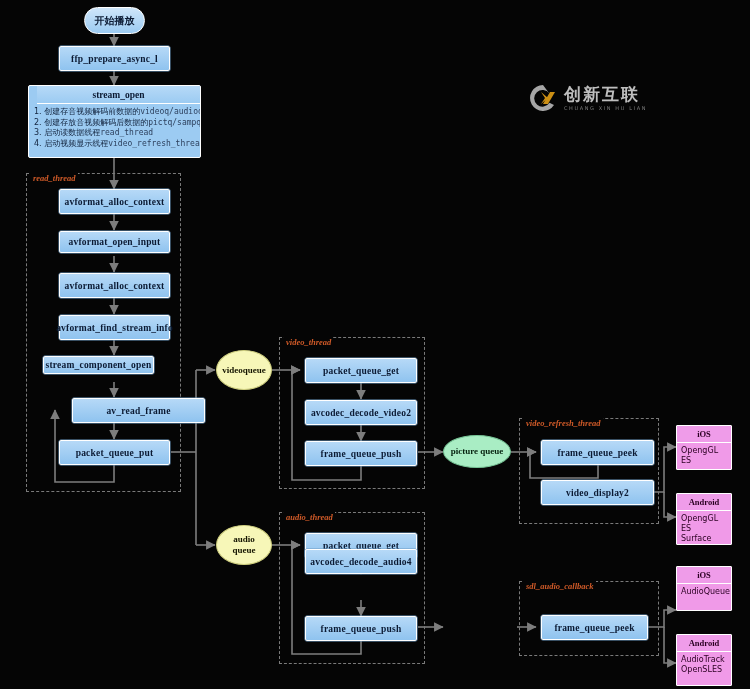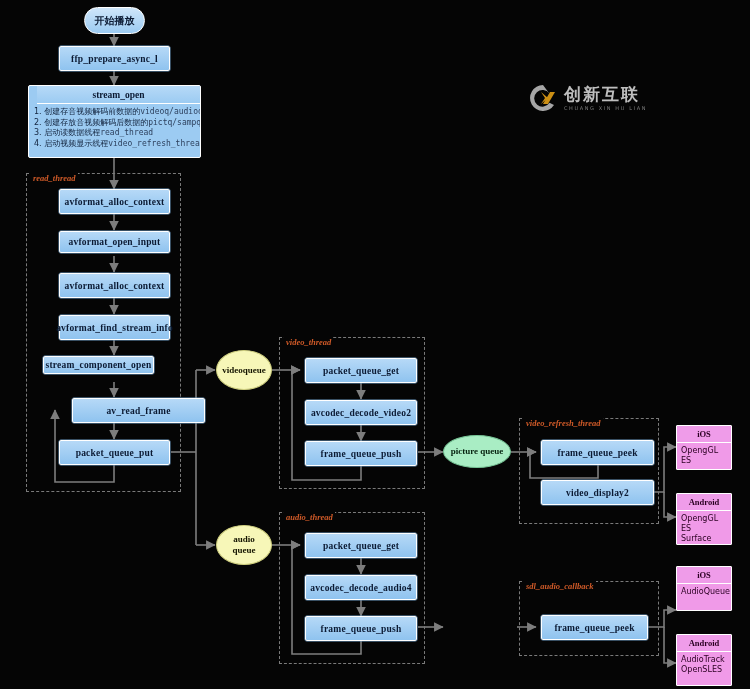--- a/index.html
+++ b/index.html
@@ -238,21 +238,21 @@
     <span class="clabel">video_thread</span>
   </div>
   <div class="node grad" style="left:305px;top:358px;width:112px;height:25px;">packet_queue_get</div>
   <div class="node grad" style="left:305px;top:400px;width:112px;height:25px;">avcodec_decode_video2</div>
   <div class="node grad" style="left:305px;top:441px;width:112px;height:25px;">frame_queue_push</div>
 
   <div class="cluster" style="left:279px;top:512px;width:146px;height:152px;">
     <span class="clabel">audio_thread</span>
   </div>
   <div class="node grad" style="left:305px;top:533px;width:112px;height:25px;">packet_queue_get</div>
-  <div class="node grad" style="left:305px;top:575px;width:112px;height:25px;">avcodec_decode_audio4</div>
+  <div class="node grad" style="left:305px;top:549px;width:112px;height:25px;">avcodec_decode_audio4</div>
   <div class="node grad" style="left:305px;top:616px;width:112px;height:25px;">frame_queue_push</div>
 
   <div class="ell green" style="left:443px;top:435px;width:68px;height:33px;">picture queue</div>
 
   <div class="cluster" style="left:519px;top:418px;width:140px;height:106px;">
     <span class="clabel">video_refresh_thread</span>
   </div>
   <div class="node grad" style="left:541px;top:440px;width:113px;height:25px;">frame_queue_peek</div>
   <div class="node grad" style="left:541px;top:480px;width:113px;height:25px;">video_display2</div>
 

